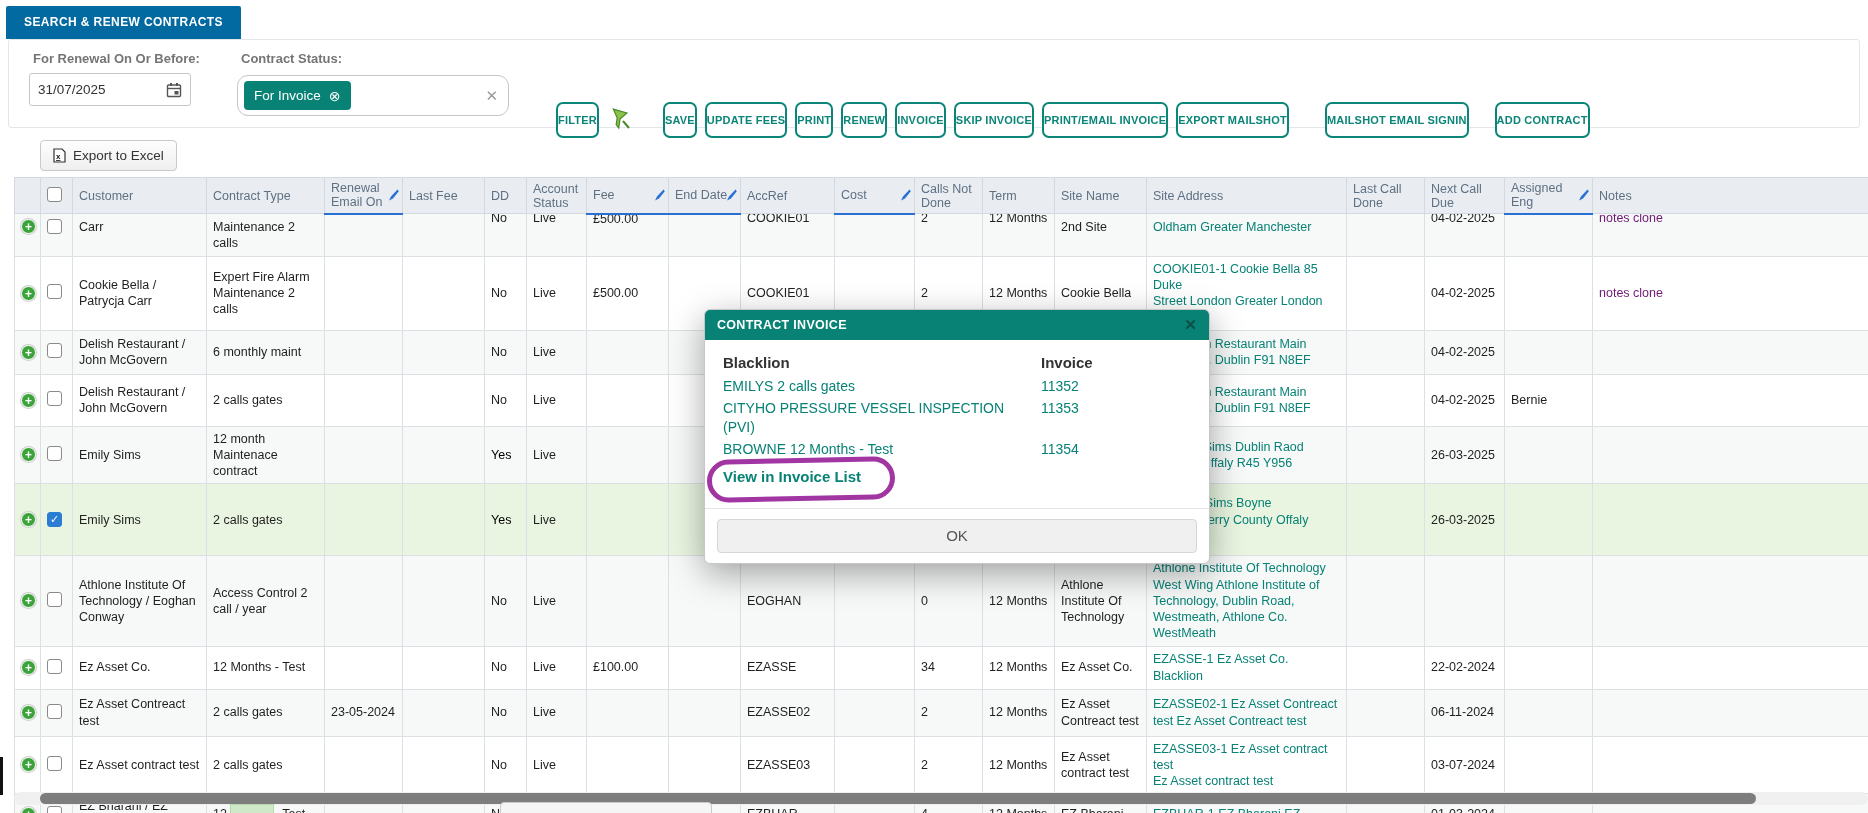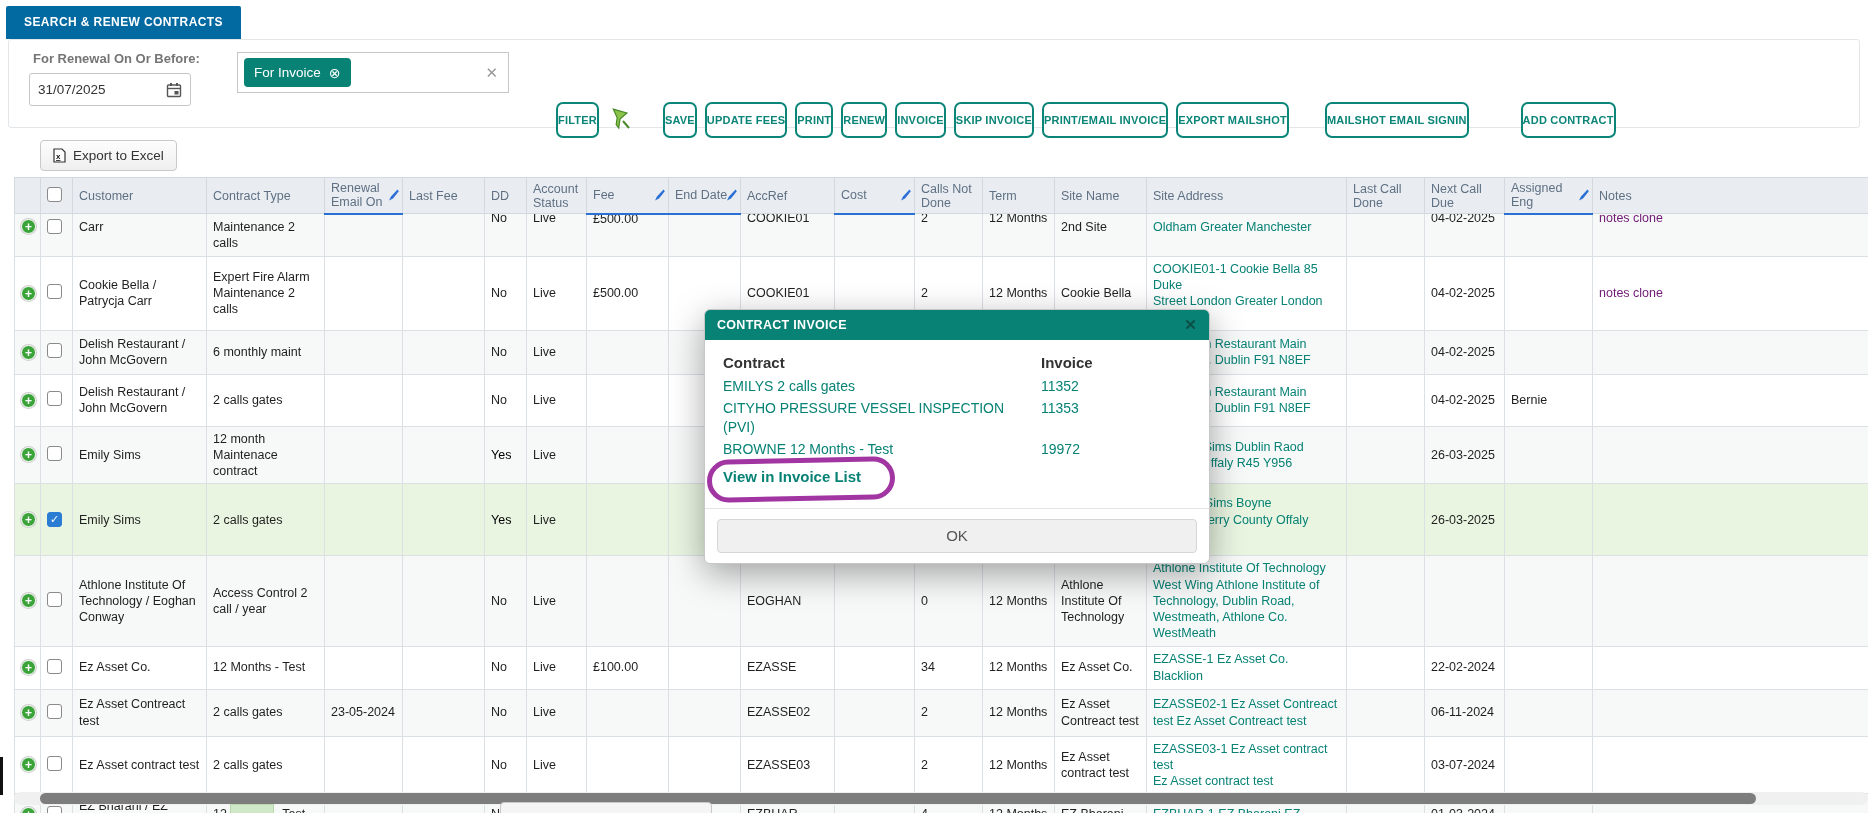--- a/index.html
+++ b/index.html
@@ -22,42 +22,42 @@
   .f-label { position:absolute; font-size:13px; font-weight:bold; color:#757575; }
   .lbl-date { left:24px; top:11px; }
   .lbl-status { left:232px; top:11px; }
   .date-box {
     position:absolute; left:20px; top:33px; width:162px; height:33px;
     border:1px solid #c6c6c6; border-radius:3px; background:#fff;
     display:flex; align-items:center; padding:0 8px; cursor:text;
   }
   .date-box .date-text { flex:1; font-size:13.5px; color:#333; }
   .status-box {
-    position:absolute; left:228px; top:12px; width:272px; height:41px;
-    border:1px solid #c6c6c6; border-radius:0; background:#fff;
+    position:absolute; left:228px; top:35px; width:272px; height:41px;
+    border:1px solid #c6c6c6; border-radius:11px; background:#fff;
     display:flex; align-items:center; padding:0 30px 0 6px;
   }
   .chip {
     background:#078275; color:#fff; font-size:13.5px; border-radius:4px;
     height:29px; display:inline-flex; align-items:center; gap:8px; padding:0 10px;
   }
   .chip .chip-x { font-size:14px; line-height:1; cursor:pointer; }
   .status-clear {
     position:absolute; right:10px; top:50%; transform:translateY(-50%);
     color:#9a9a9a; font-size:15px; cursor:pointer;
   }
   
   .toolbar { position:absolute; left:547px; top:62px; display:flex; align-items:center; gap:8px; }
   .tbtn {
     border:2px solid #0b8578; color:#0b8578; background:#fff; border-radius:7px;
     font-family:"Liberation Sans", sans-serif; font-size:11px; font-weight:bold;
     letter-spacing:.2px; padding:10px 0; cursor:pointer; white-space:nowrap;
   }
   .clear-filter { margin:0 8px 0 2px; cursor:pointer; display:inline-flex; }
-  .gap-b { margin-left:16px; } .gap-c { margin-left:28px; } .gap-d { margin-left:44px; }
+  .gap-b { margin-left:16px; } .gap-c { margin-left:28px; } .gap-d { margin-left:18px; }
   
   .export-btn {
     position:absolute; left:40px; top:140px; height:31px; padding:0 12px;
     background:linear-gradient(#fdfdfd,#efefef); border:1px solid #c9c9c9; border-radius:4px;
     font-size:13.5px; color:#333; display:inline-flex; align-items:center; gap:7px; cursor:pointer;
     font-family:"Liberation Sans", sans-serif;
   }
   
   table.grid { position:absolute; left:14px; top:177px; border-collapse:collapse; table-layout:fixed; width:1854px; background:#fff; }
   .grid th {
@@ -905,34 +905,34 @@
   <div class="frag-btn"></div>
   <div class="edge-artifact"></div>
 
   <div class="overlay-modal">
     <div class="m-head">
       <span>CONTRACT INVOICE</span>
       <span class="m-close">✕</span>
     </div>
     <div class="m-body">
       <div class="m-cols">
-        <span class="c1">Contract</span>
+        <span class="c1">Blacklion</span>
         <span class="c2">Invoice</span>
       </div>
       <div class="m-row">
         <span class="c1">EMILYS 2 calls gates</span>
         <span class="c2">11352</span>
       </div>
       <div class="m-row">
         <span class="c1">CITYHO PRESSURE VESSEL INSPECTION (PVI)</span>
         <span class="c2">11353</span>
       </div>
       <div class="m-row">
         <span class="c1">BROWNE 12 Months - Test</span>
-        <span class="c2">19972</span>
+        <span class="c2">11354</span>
       </div>
       <span class="m-link">
         <span>View in Invoice List</span>
         <span class="ann-ring"></span>
       </span>
     </div>
     <div class="m-foot">
       <button class="ok-btn">OK</button>
     </div>
   </div>

